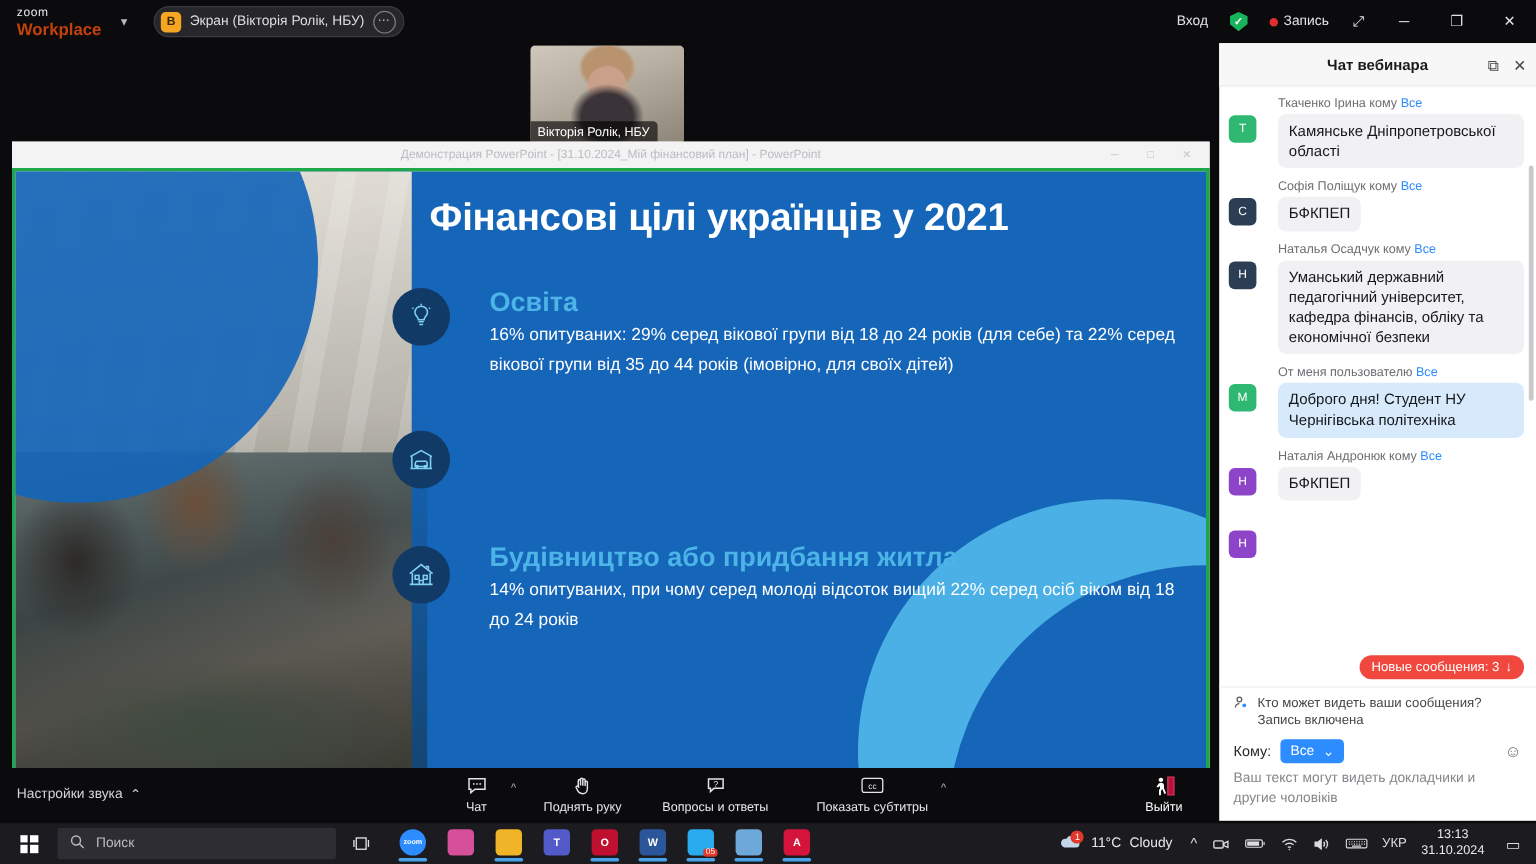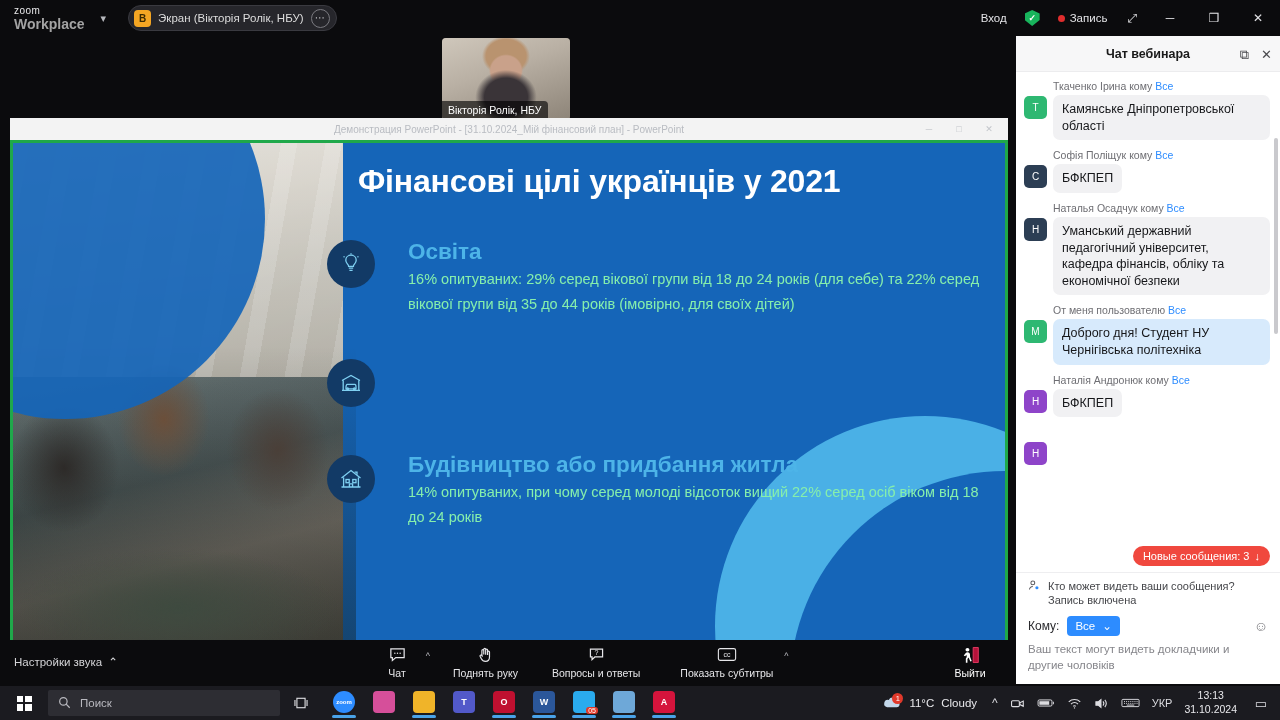--- a/index.html
+++ b/index.html
@@ -11,21 +11,21 @@
   }
   #root { position: relative; width: 1280px; height: 720px; }
 
   
   .zoom-topbar {
     position: absolute; left: 0; top: 0; width: 1280px; height: 36px;
     background: #0b0b0d; display: flex; align-items: center;
   }
   .zoom-logo { margin-left: 14px; line-height: 1; color: #fff; }
   .zoom-logo .zl1 { font-size: 10px; letter-spacing: .5px; display: block; color: #e8e8ea; }
-  .zoom-logo .zl2 { font-size: 14px; font-weight: bold; display: block; color: #a3a3a3; margin-top: 1px;}
+  .zoom-logo .zl2 { font-size: 14px; font-weight: bold; display: block; color: #c2410c; margin-top: 1px;}
   .caret-dn {
     margin-left: 16px; color: #b6b8bd; font-size: 11px;
   }
   .share-pill {
     margin-left: 22px; height: 26px; background: #26262b; border-radius: 13px;
     display: flex; align-items: center; padding: 0 6px 0 5px; gap: 7px;
     border: 1px solid #3a3a40;
   }
   .share-badge {
     width: 17px; height: 17px; border-radius: 4px; background: #f5a623;
@@ -143,21 +143,21 @@
   .slide-title {
     position: absolute; left: 345px; top: 22px; width: 625px;
     color: #ffffff; font-size: 32px; font-weight: bold; letter-spacing: -.2px;
     line-height: 1.05;
   }
   .blk { position: absolute; left: 395px; width: 580px; }
   .blk-h {
     color: #4db4e8; font-size: 22.5px; font-weight: bold; line-height: 1.1;
     margin-bottom: 2px; white-space: nowrap;
   }
-  .blk-p { color: #86efac; font-size: 14.5px; line-height: 1.72; }
+  .blk-p { color: #ffffff; font-size: 14.5px; line-height: 1.72; }
   .blk1 { top: 97px; }
   .blk2 { top: 216px; }
   .blk3 { top: 310px; }
 
   .ico-circle {
     position: absolute; left: 314px; width: 48px; height: 48px; border-radius: 50%;
     background: #123a66; display: flex; align-items: center; justify-content: center;
   }
   .ico1 { top: 97px; }
   .ico2 { top: 216px; }
@@ -218,21 +218,21 @@
 
   .chat-scroll {
     flex: 1; overflow: hidden; padding: 8px 10px 0 8px; position: relative;
   }
   .msg { display: flex; margin-bottom: 9px; }
   .msg-av {
     width: 23px; height: 23px; border-radius: 5px; flex: 0 0 23px;
     color: #fff; font-size: 10px; display: flex; align-items: center;
     justify-content: center; margin-top: 16px; font-weight: 500;
   }
-  .msg-body { margin-left: 6px; flex: 1; min-width: 0; }
+  .msg-body { margin-left: 18px; flex: 1; min-width: 0; }
   .msg-meta { font-size: 10.5px; color: #6e6e73; margin-bottom: 3px; white-space: nowrap; overflow: hidden; }
   .msg-meta .to { color: #2d8cff; }
   .bubble {
     background: #f1f1f3; border-radius: 7px; padding: 6px 9px;
     font-size: 12.5px; color: #16171a; line-height: 1.33; display: inline-block;
     max-width: 100%; word-wrap: break-word;
   }
   .bubble.mine { background: #d7eafc; }
 
   .new-msgs {

